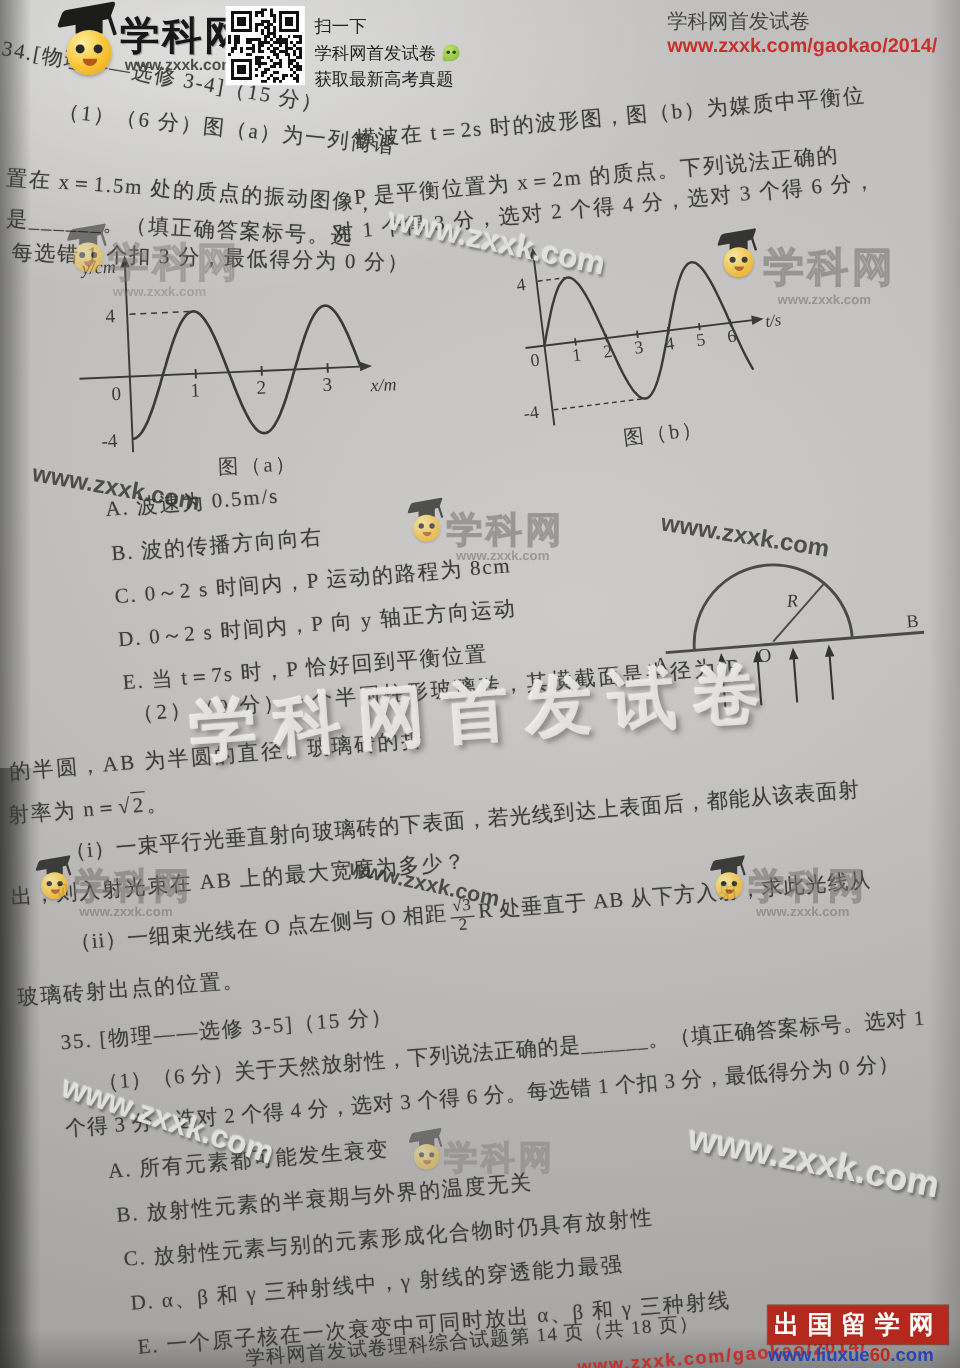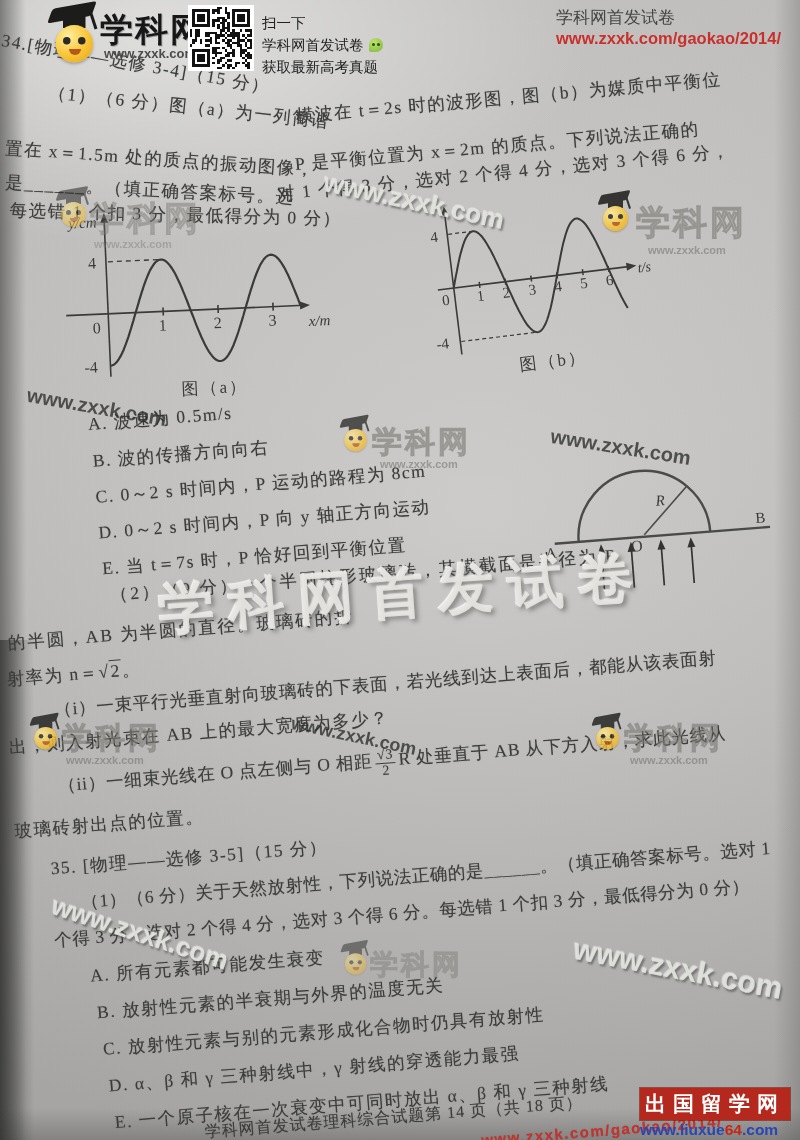--- a/index.html
+++ b/index.html
@@ -488,14 +488,14 @@
   <div class="scan-line">获取最新高考真题</div>
 </div>
 
 <div class="abs" style="left:556px;top:6px;">
   <div class="hdr-right-title">学科网首发试卷</div>
   <div class="hdr-right-url">www.zxxk.com/gaokao/2014/</div>
 </div>
 
 <div class="abs" style="left:640px;top:1088px;">
   <div id="liuxue-name">出国留学网</div>
-  <div id="liuxue-url"><span>www.liuxue</span><span class="num">64</span><span>.com</span></div>
+  <div id="liuxue-url"><span>www.liuxue</span><span class="num">60</span><span>.com</span></div>
 </div>
 
 </body></html>

